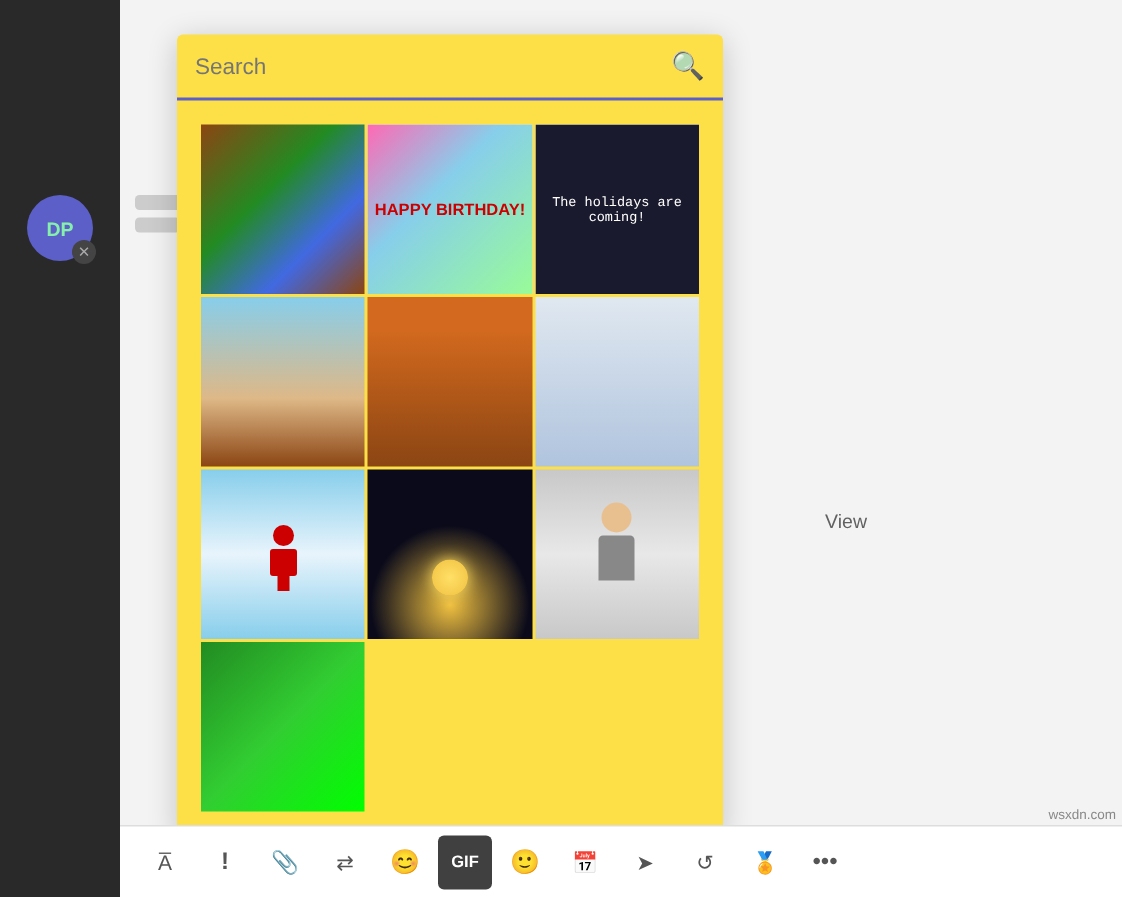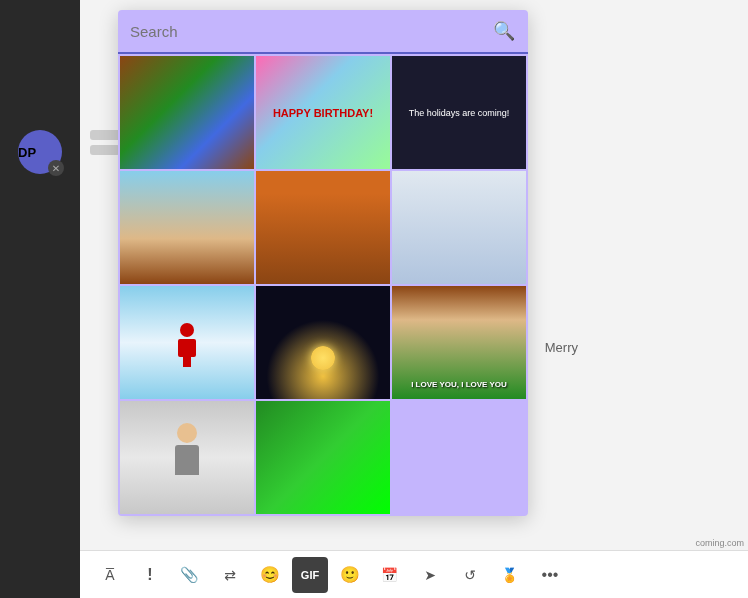--- a/index.html
+++ b/index.html
@@ -38,21 +38,22 @@
       align-items: center;
     }
 
     .avatar {
       width: 44px;
       height: 44px;
       border-radius: 50%;
       background: #5b5fc7;
       display: flex;
       align-items: center;
-      color: #000000;
+      justify-content: center;
+      color: #86efac;
       font-size: 13px;
       font-weight: 600;
     }
 
     .avatar-badge {
       width: 16px;
       height: 16px;
       border-radius: 50%;
       background: #444;
       position: absolute;
@@ -87,24 +88,24 @@
       position: absolute;
       top: 340px;
       right: 170px;
       color: #616161;
       font-size: 13px;
     }
 
     
     .gif-picker {
       position: absolute;
-      top: 10px;
+      top: 23px;
       left: 118px;
-      width: 410px;
-      background: #c4b5fd;
+      width: 364px;
+      background: #fde047;
       border-radius: 4px;
       box-shadow: 0 4px 20px rgba(0,0,0,0.2);
       overflow: hidden;
     }
 
     
     .search-bar {
       padding: 10px 12px;
       border-bottom: 2px solid #5b5fc7;
       display: flex;
@@ -124,21 +125,21 @@
     .search-icon {
       color: #666;
       font-size: 18px;
     }
 
     
     .gif-grid {
       display: grid;
       grid-template-columns: repeat(3, 1fr);
       gap: 2px;
-      padding: 2px;
+      padding: 16px;
     }
 
     .gif-cell {
       height: 113px;
       overflow: hidden;
       background: #ddd;
       position: relative;
     }
 
     .gif-cell .gif-inner {
@@ -236,20 +237,21 @@
       background: linear-gradient(135deg, #ff69b4 0%, #87ceeb 40%, #98fb98 100%);
       display: flex;
       align-items: center;
       justify-content: center;
     }
     .gif-block-3 {
       background: #1a1a2e;
       display: flex;
       align-items: center;
       justify-content: center;
+      font-family: Liberation Mono, monospace;
     }
     .gif-block-4 {
       background: linear-gradient(180deg, #87ceeb 0%, #deb887 60%, #8B4513 100%);
     }
     .gif-block-5 {
       background: radial-gradient(circle at 50% 50%, #cc0000, #8b0000);
       display: flex;
       align-items: center;
       justify-content: center;
     }
@@ -293,21 +295,21 @@
     <div class="avatar-badge">✕</div>
   </div>
 </div>
 
 <div class="text-panel-stub">
   <div class="stub-line medium"></div>
   <div class="stub-line short"></div>
 </div>
 
 <div class="today-label">
-  <span>Merry</span>
+  <span>View</span>
 </div>
 
 <div class="gif-picker">
 
   <div class="search-bar">
     <input type="text" class="search-input" placeholder="Search" style="">
     <span class="search-icon">🔍</span>
   </div>
 
   <div class="gif-grid">
@@ -344,25 +346,20 @@
           <div style="width:8px;height:10px;background:#cc0000;margin:0 auto;"></div>
         </div>
       </div>
     </div>
     <div class="gif-cell gif-block-9">
       <div class="gif-inner">
         <div style="width:24px;height:24px;background:radial-gradient(circle, #ffe066, #f0c040);border-radius:50%;box-shadow:0 0 10px #ffe066;margin-top:30px;"></div>
       </div>
     </div>
 
-    <div class="gif-cell gif-block-10">
-      <div class="gif-inner">
-        <span style="color:white;font-size:8px;font-weight:bold;text-align:center;padding:2px;text-shadow:1px 1px 2px #000;position:absolute;bottom:8px;">I LOVE YOU, I LOVE YOU</span>
-      </div>
-    </div>
     <div class="gif-cell gif-block-11">
       <div class="gif-inner">
         <div style="position:relative;width:40px;height:70px;">
           <div style="width:20px;height:20px;background:#e8c090;border-radius:50%;margin:0 auto;"></div>
           <div style="width:24px;height:30px;background:#888;margin:2px auto 0;border-radius:3px 3px 0 0;"></div>
         </div>
       </div>
     </div>
     <div class="gif-cell gif-block-12">
       <div class="gif-inner"></div>
@@ -418,13 +415,13 @@
   <button class="toolbar-btn" title="Kudos">
     <span style="font-size:14px;">🏅</span>
   </button>
 
   <button class="toolbar-btn" title="More options">
     <span style="font-size:16px;">•••</span>
   </button>
 
 </div>
 
-<div class="watermark">coming.com</div>
+<div class="watermark">wsxdn.com</div>
 
 </body></html>

